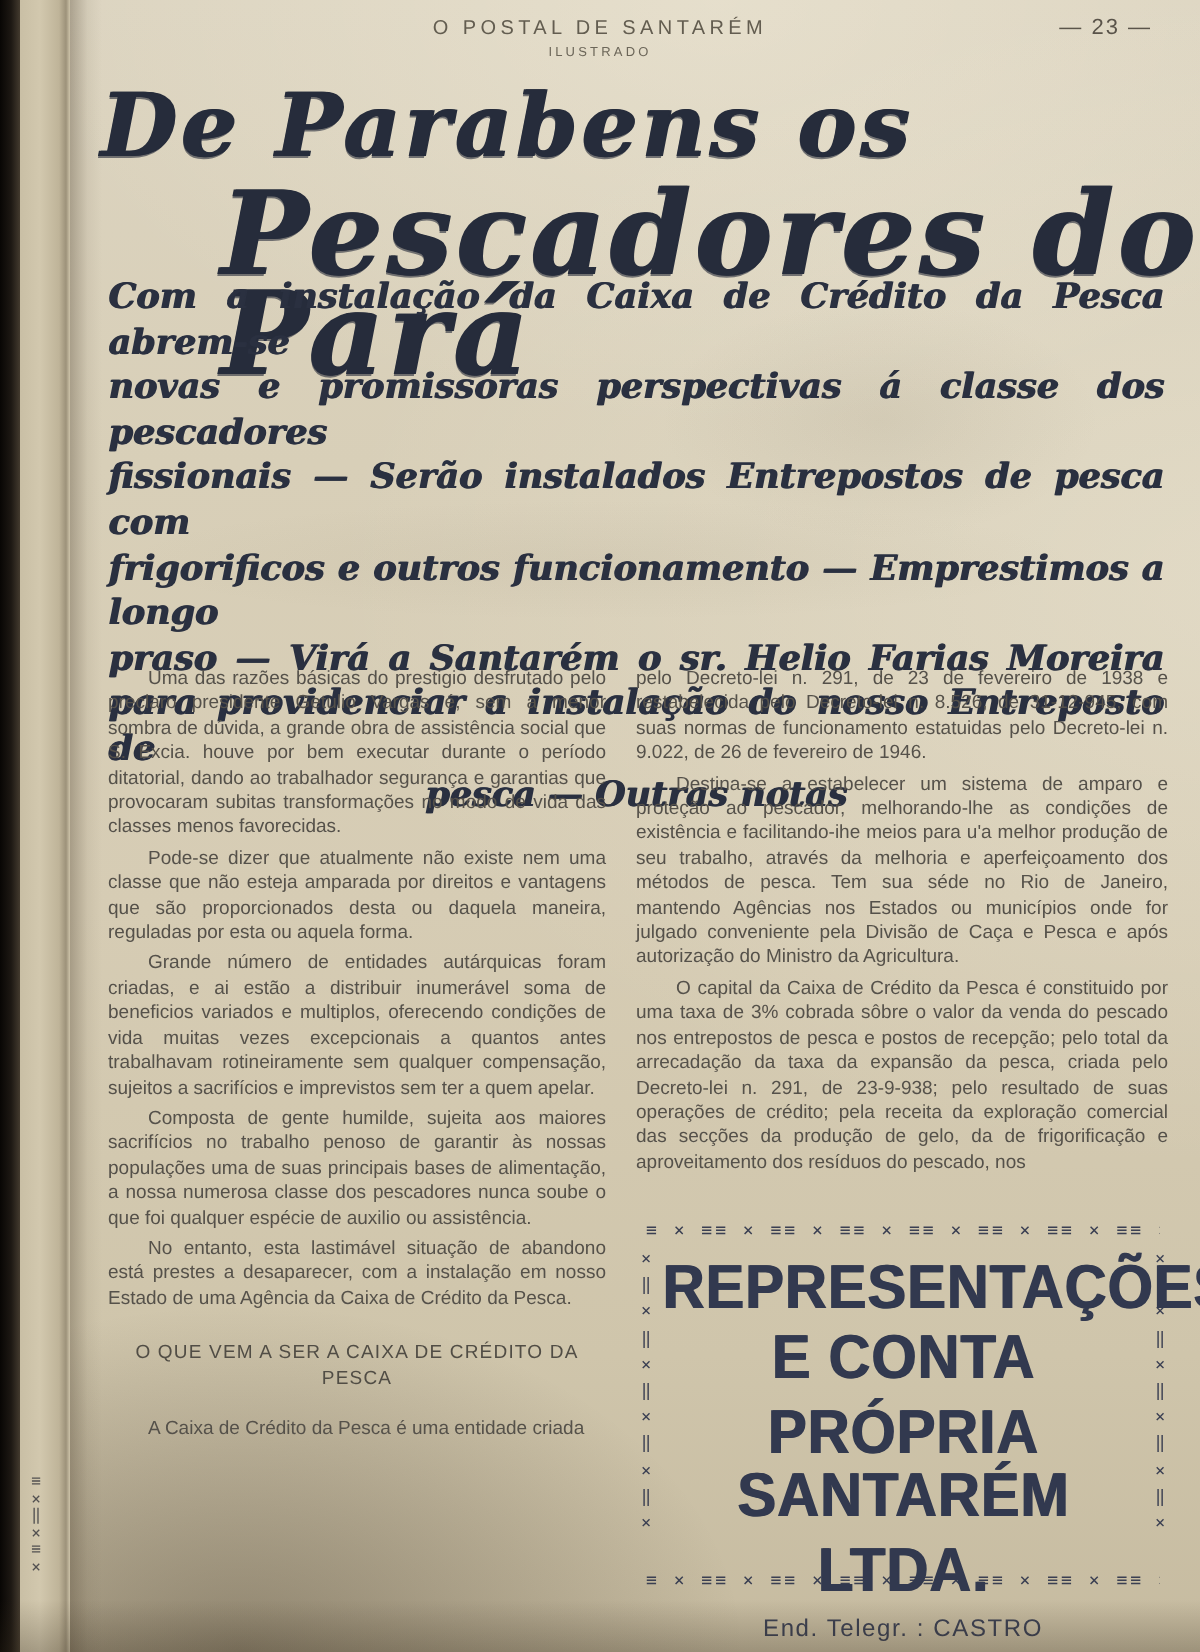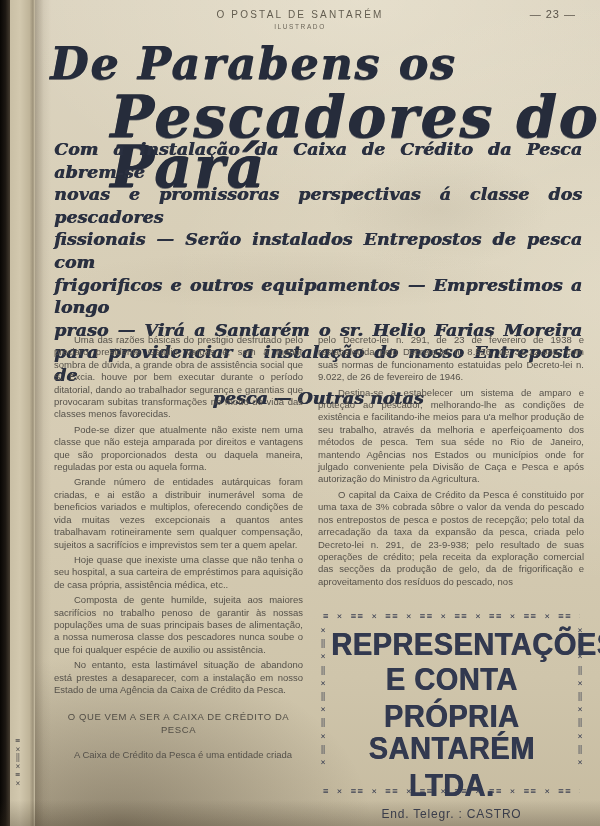--- a/index.html
+++ b/index.html
@@ -105,31 +105,30 @@
 
   <div class="headline">
     <div class="l1">De Parabens os</div>
     <div class="l2">Pescadores do Pará</div>
   </div>
 
   <div class="deck">
     <div class="deck-line">Com a instalação da Caixa de Crédito da Pesca abrem-se</div>
     <div class="deck-line">novas e promissoras perspectivas á classe dos pescadores</div>
     <div class="deck-line">fissionais — Serão instalados Entrepostos de pesca com</div>
-    <div class="deck-line">frigorificos e outros equipamentos — Emprestimos a longo</div>
+    <div class="deck-line">frigorificos e outros funcionamento — Emprestimos a longo</div>
     <div class="deck-line">praso — Virá a Santarém o sr. Helio Farias Moreira</div>
     <div class="deck-line">para providenciar a instalação do nosso Entreposto de</div>
     <div class="deck-line center">pesca — Outras notas</div>
   </div>
 
   <div class="col col-left">
     <p>Uma das razões básicas do prestigio desfrutado pelo preclaro presidente Getulio Vargas é, sem a menor sombra de dúvida, a grande obra de assistência social que S. Excia. houve por bem executar durante o período ditatorial, dando ao trabalhador segurança e garantias que provocaram subitas transformações no modo de vida das classes menos favorecidas.</p>
     <p>Pode-se dizer que atualmente não existe nem uma classe que não esteja amparada por direitos e vantagens que são proporcionados desta ou daquela maneira, reguladas por esta ou aquela forma.</p>
     <p>Grande número de entidades autárquicas foram criadas, e ai estão a distribuir inumerável soma de beneficios variados e multiplos, oferecendo condições de vida muitas vezes excepcionais a quantos antes trabalhavam rotineiramente sem qualquer compensação, sujeitos a sacrifícios e imprevistos sem ter a quem apelar.</p>
-    <p>Hoje quase que inexiste uma classe que não tenha o seu hospital, a sua carteira de empréstimos para aquisição de casa própria, assistência médica, etc..</p>
     <p>Composta de gente humilde, sujeita aos maiores sacrifícios no trabalho penoso de garantir às nossas populações uma de suas principais bases de alimentação, a nossa numerosa classe dos pescadores nunca soube o que foi qualquer espécie de auxilio ou assistência.</p>
     <p>No entanto, esta lastimável situação de abandono está prestes a desaparecer, com a instalação em nosso Estado de uma Agência da Caixa de Crédito da Pesca.</p>
     <div class="subhead">O QUE VEM A SER A CAIXA DE CRÉDITO DA PESCA</div>
     <div class="closing">A Caixa de Crédito da Pesca é uma entidade criada</div>
   </div>
 
   <div class="col col-right">
     <p class="noindent">pelo Decreto-lei n. 291, de 23 de fevereiro de 1938 e restabelecida pelo Decreto-lei n. 8.526, de 31-12-945, com suas normas de funcionamento estatuidas pelo Decreto-lei n. 9.022, de 26 de fevereiro de 1946.</p>
     <p>Destina-se a estabelecer um sistema de amparo e proteção ao pescador, melhorando-lhe as condições de existência e facilitando-ihe meios para u'a melhor produção de seu trabalho, através da melhoria e aperfeiçoamento dos métodos de pesca.  Tem sua séde no Rio de Janeiro, mantendo Agências nos Estados ou municípios onde for julgado conveniente pela Divisão de Caça e Pesca e após autorização do Ministro da Agricultura.</p>
     <p>O capital da Caixa de Crédito da Pesca é constituido por uma taxa de 3% cobrada sôbre o valor da venda do pescado nos entrepostos de pesca e postos de recepção; pelo total da arrecadação da taxa da expansão da pesca, criada pelo Decreto-lei n. 291, de 23-9-938; pelo resultado de suas operações de crédito; pela receita da exploração comercial das secções da produção de gelo, da de frigorificação e aproveitamento dos resíduos do pescado, nos</p>

